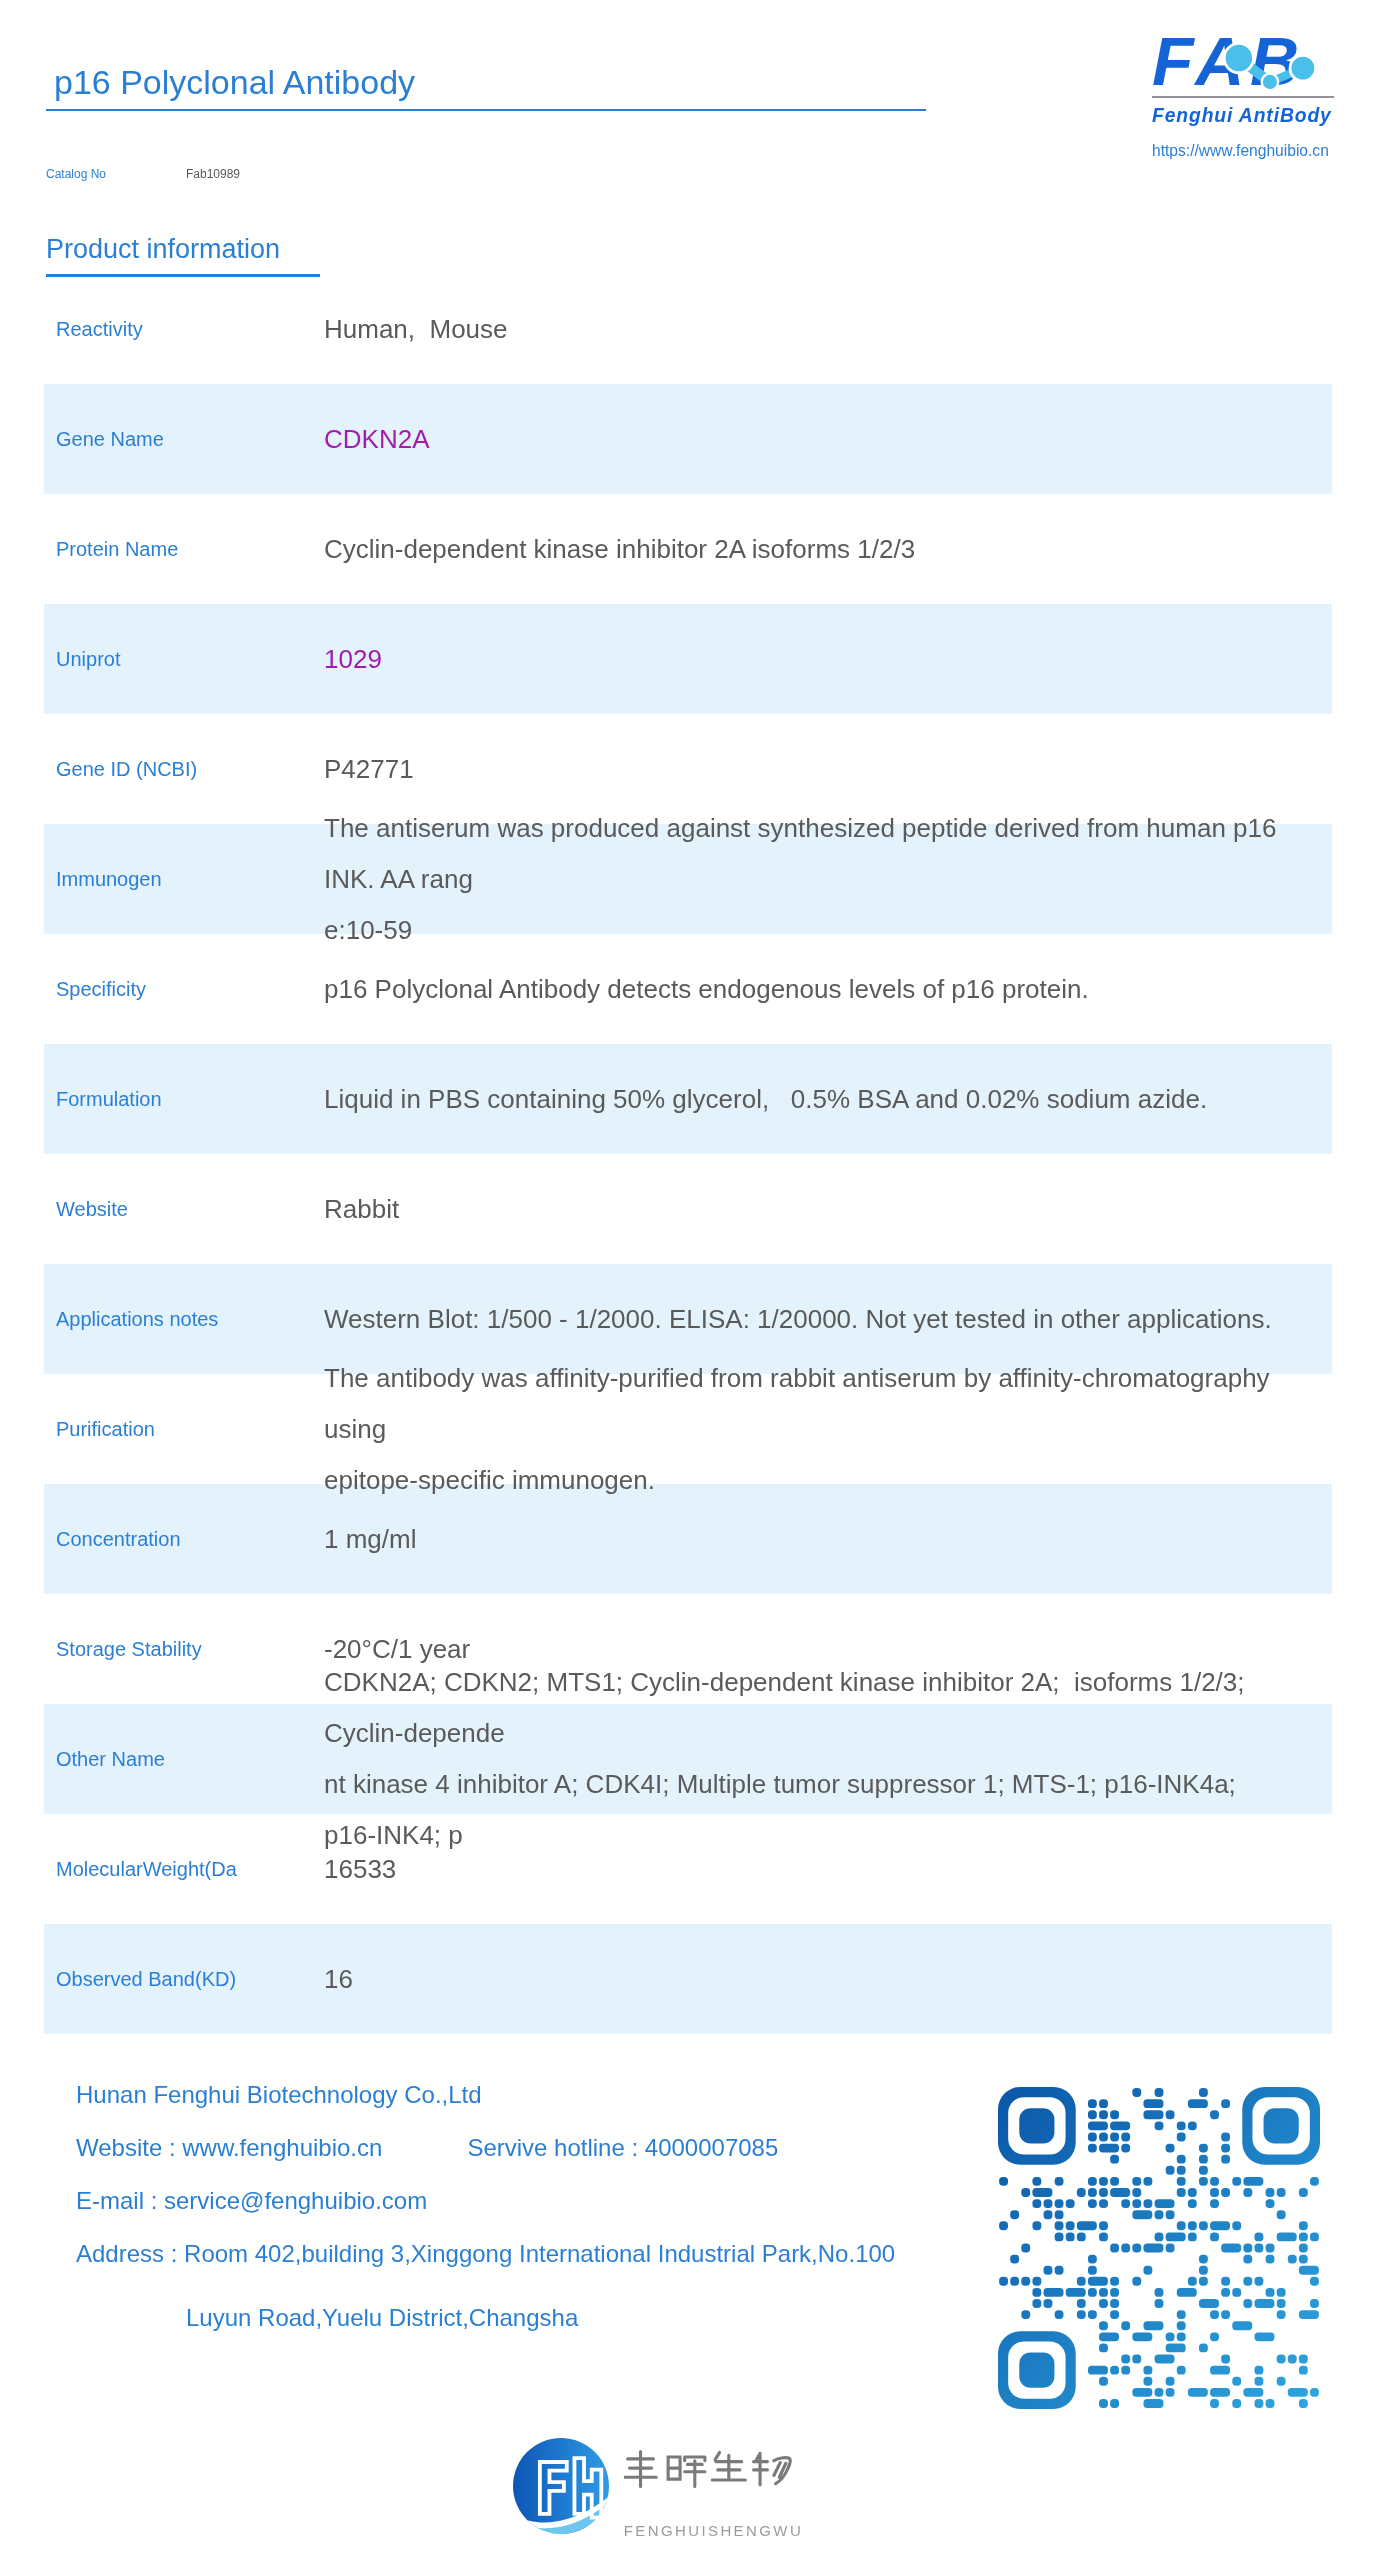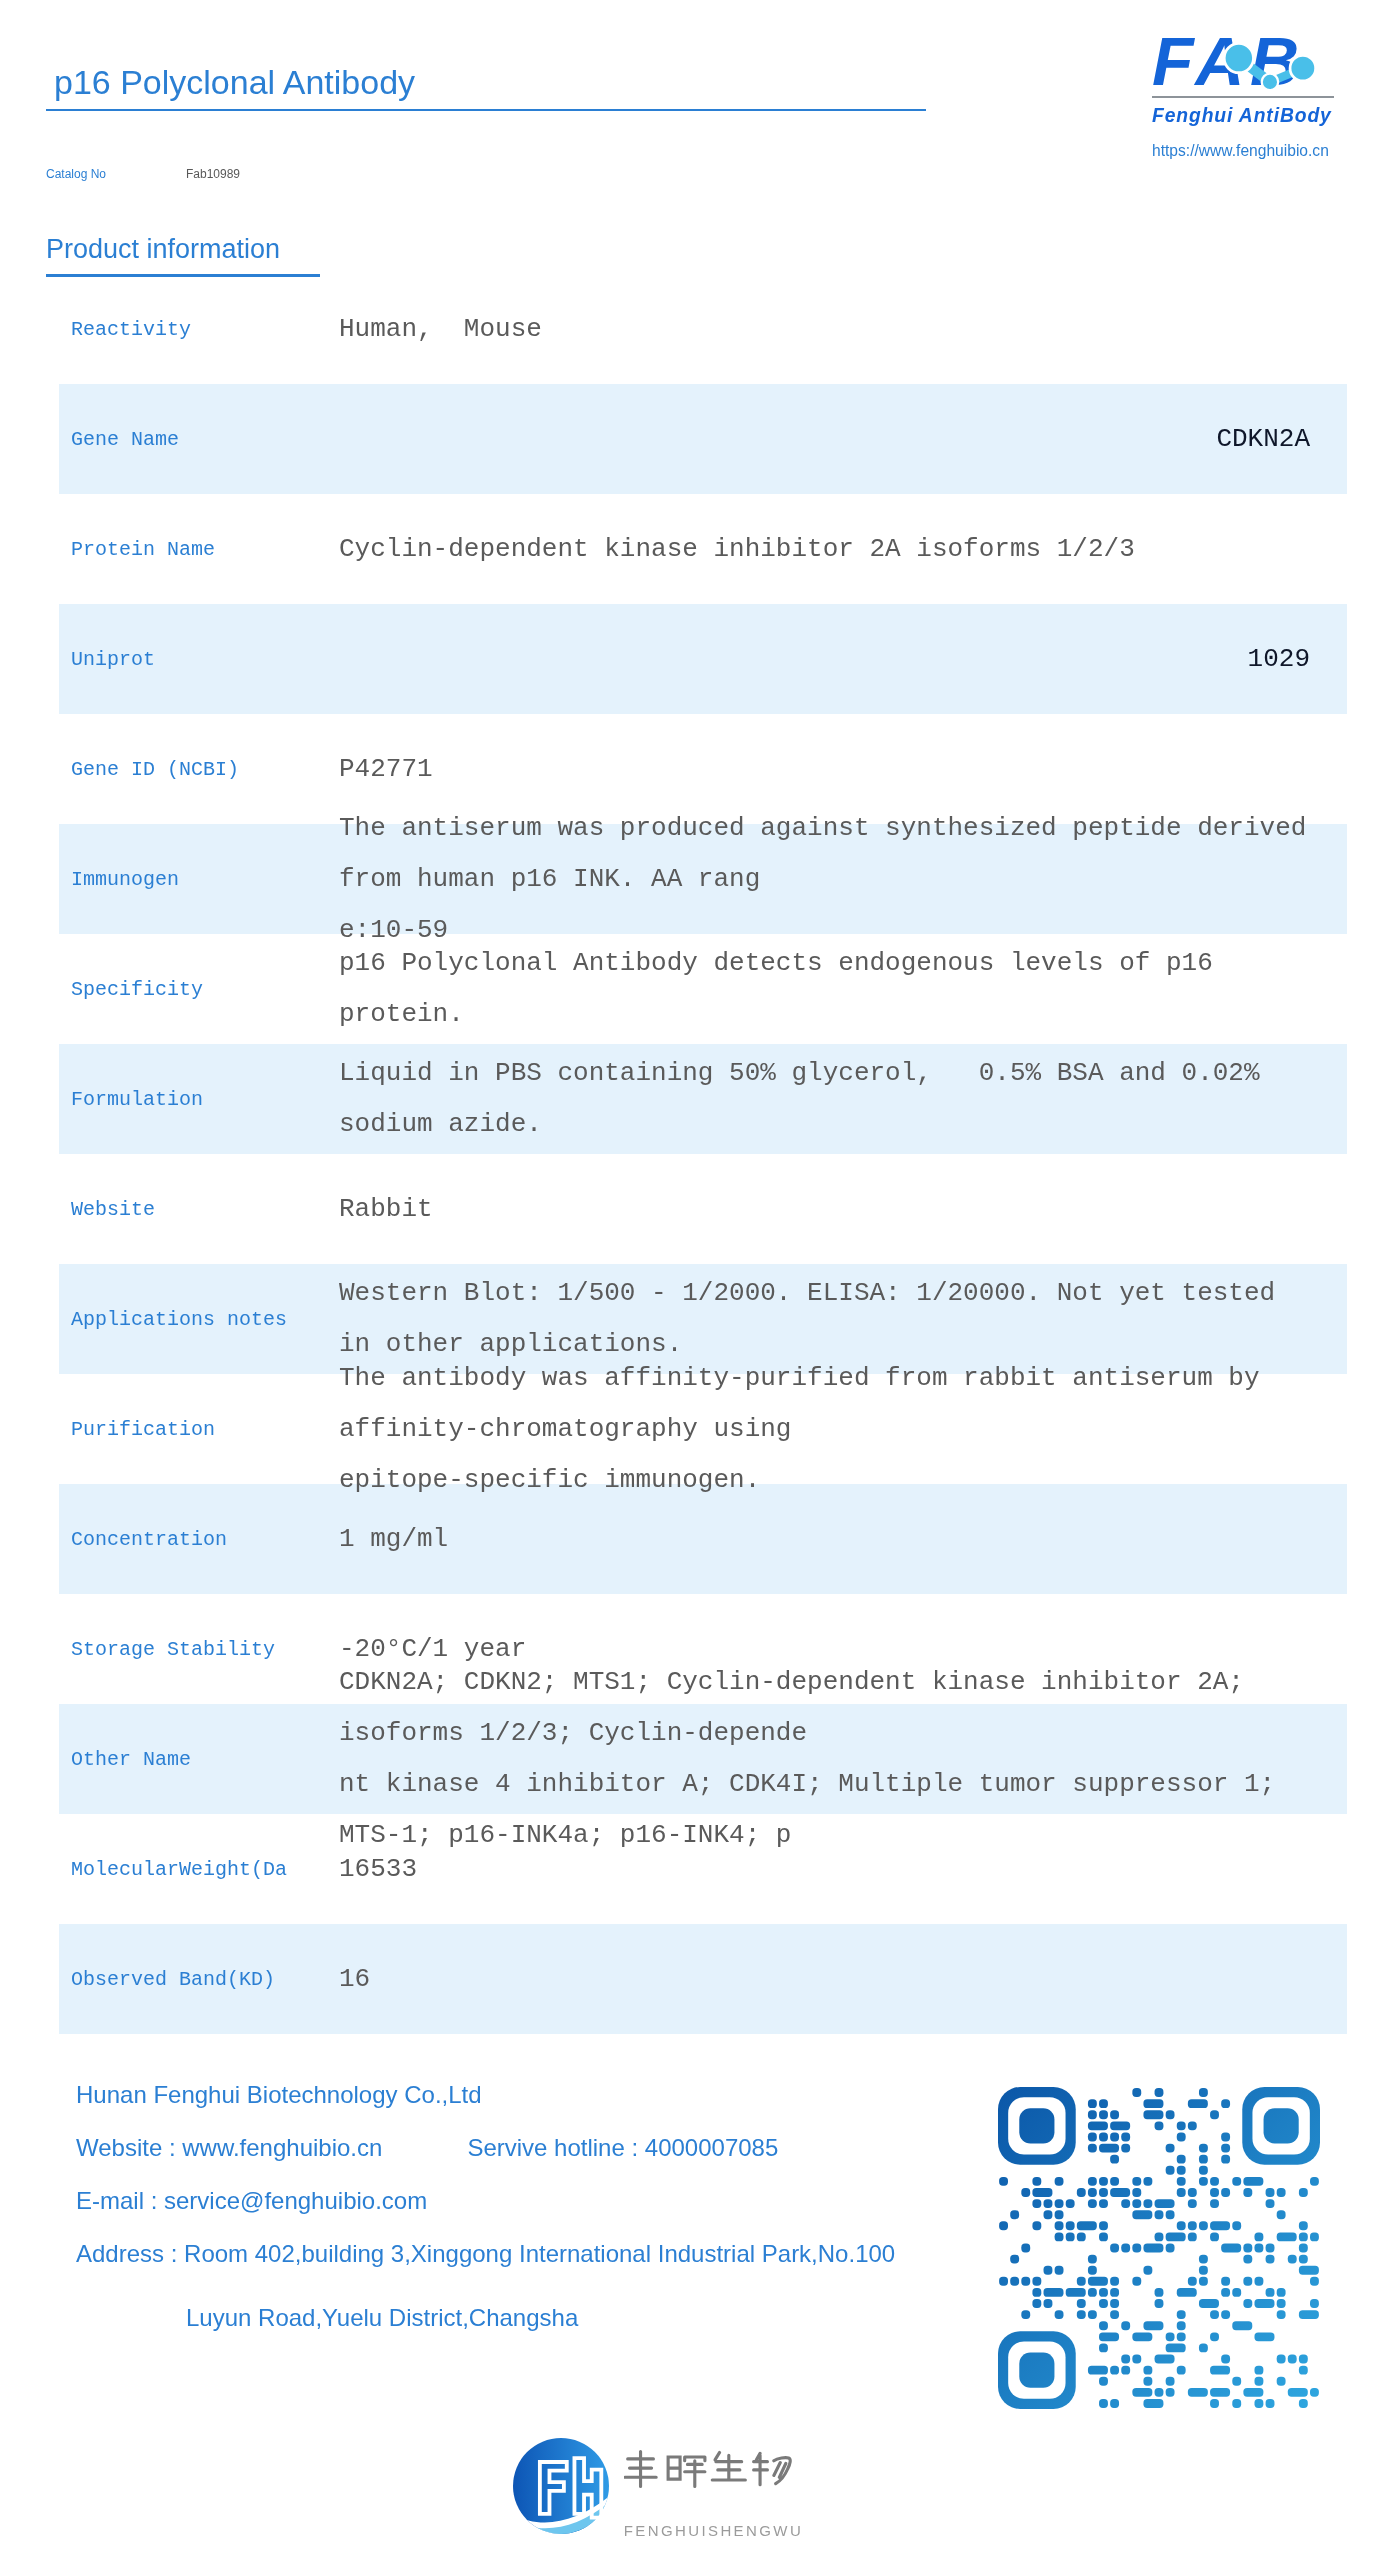--- a/index.html
+++ b/index.html
@@ -20,26 +20,26 @@
   .logo-url{margin-top:15.6px;font-size:15.6px;color:#2b7fd3;white-space:nowrap;}
 
   .catalog{position:absolute;left:46px;top:167px;font-size:12px;}
   .catalog .c-label{color:#2b7fd3;}
   .catalog .c-value{color:#595959;position:absolute;left:140px;top:0;}
 
   .section-heading{position:absolute;left:46px;top:234px;font-size:27px;color:#2b7fd3;}
   .section-rule{position:absolute;left:46px;top:274px;width:274px;height:2.8px;background:#2b7fd3;z-index:3;}
 
   
-  .table{position:absolute;left:59px;top:274px;width:1288px;font-family:Liberation Mono, monospace;}
+  .table{position:absolute;left:44px;top:274px;width:1288px;}
   .row{display:flex;align-items:center;height:110px;background:#fff;}
   .row.alt{background:#e4f2fc;}
   .row .label{flex:none;width:268px;padding-left:12px;font-size:20px;color:#2b7fd3;}
   .row .value{flex:1;font-size:26px;color:#5a5a5a;line-height:51px;white-space:pre-wrap;padding-right:37px;}
-  .row .value.link{color:#0f172a;text-align:right;}
+  .row .value.link{color:#a21caf;}
 
   
   .contact{position:absolute;left:76px;top:2068px;width:920px;color:#2b7fd3;font-size:24px;}
   .contact .cline{height:53px;line-height:53px;white-space:nowrap;}
   .contact .hotline{margin-left:85px;}
   .contact .addr2{margin-top:11px;padding-left:110px;height:53px;line-height:53px;}
 
   .qr{position:absolute;left:998px;top:2087px;}
 
   

